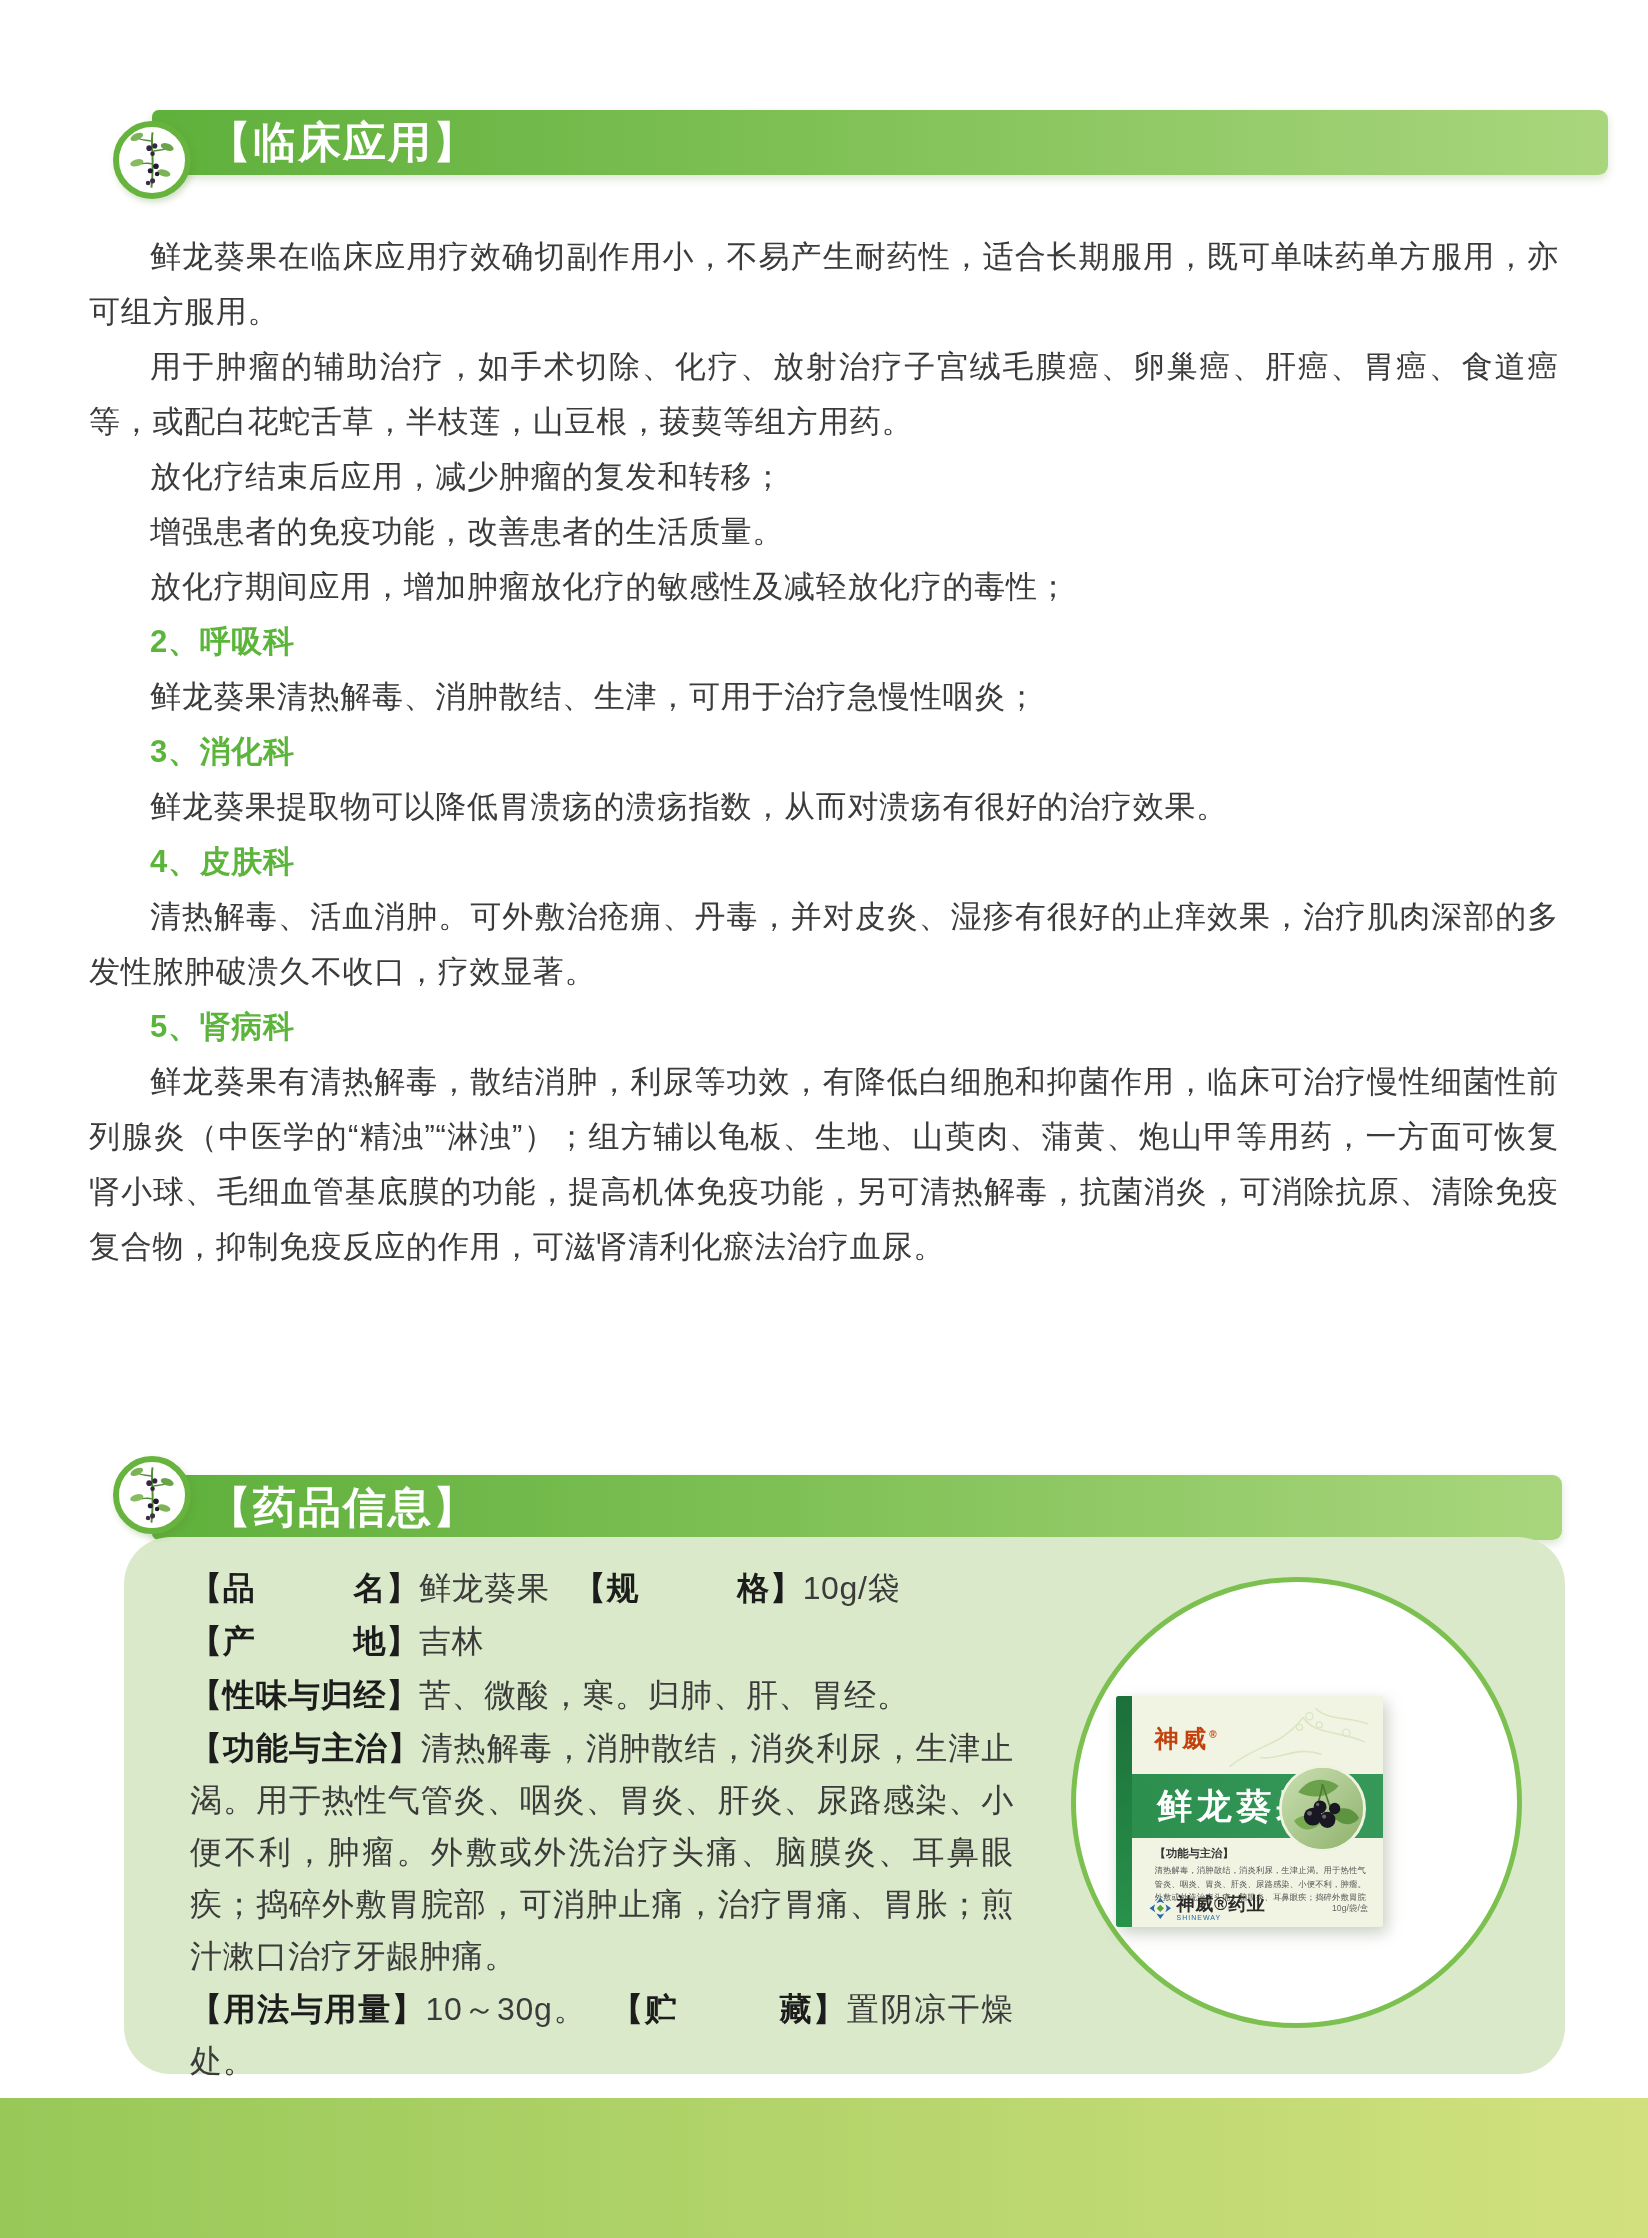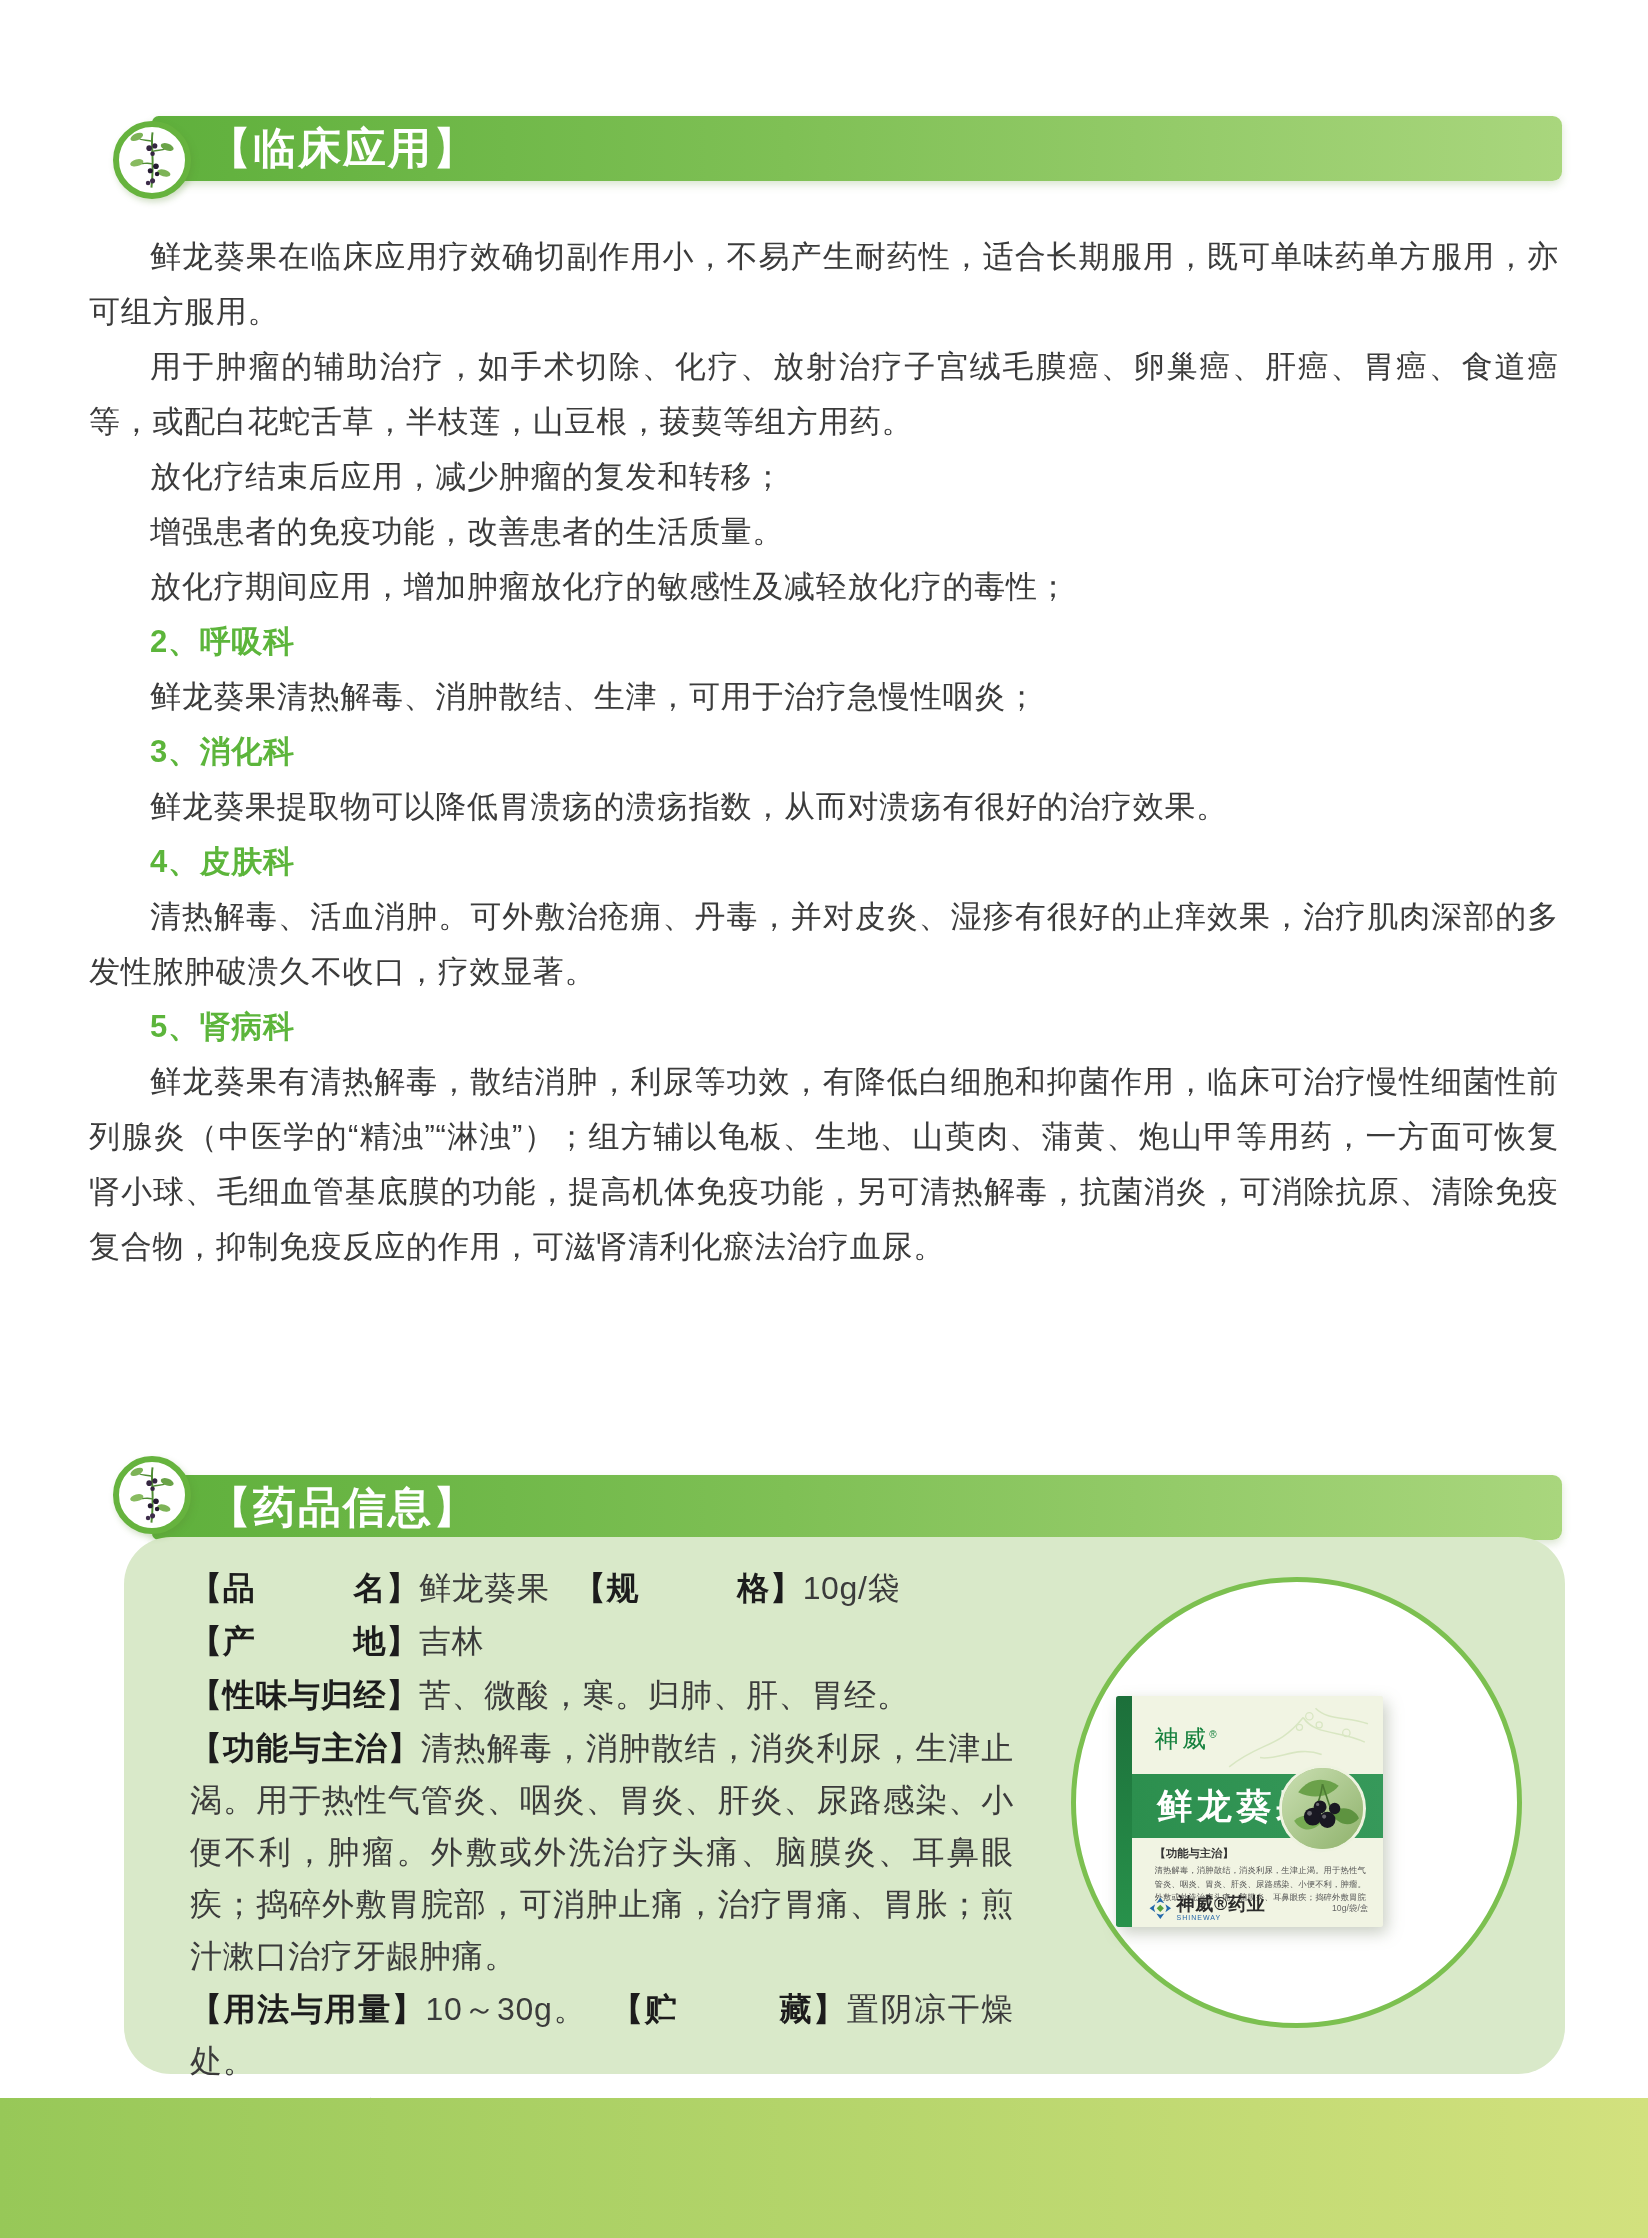--- a/index.html
+++ b/index.html
@@ -8,21 +8,21 @@
     font-family:"Liberation Sans","DejaVu Sans",sans-serif; overflow:hidden; color:#3b3b3b;
   }
 
   
   .banner-bar{
     position:absolute; left:152px; width:1410px; height:65px;
     background:linear-gradient(90deg,#5fb03c 0%, #7fc055 45%, #a9d67d 100%);
     border-radius:6.6px 9.3px 9.3px 6.6px;
     box-shadow:0 4px 8px rgba(90,140,50,.22);
   }
-  .banner-1 .banner-bar{ top:116px; }
+  .banner-1 .banner-bar{ top:110px;padding-left:46px; }
   .banner-2 .banner-bar{ top:1475px; }
   .banner-title{
     position:absolute; left:56px; top:50%; transform:translateY(-50%);
     font-size:43px; font-weight:bold; color:#ffffff; letter-spacing:2px; white-space:nowrap;
   }
   .banner-badge{
     position:absolute; left:113px; width:66px; height:66px;
     background:#ffffff; border:6px solid #66b33e; border-radius:50%;
     display:flex; align-items:center; justify-content:center;
     box-shadow:2px 3.3px 6px rgba(90,140,50,.28); z-index:2;
@@ -67,21 +67,21 @@
   .box-spine{
     width:16px; background:linear-gradient(180deg,#1c6f3a 0%, #28924b 100%);
     border-radius:2.7px 0 0 2.7px;
   }
   .box-front{
     flex:1; display:flex; flex-direction:column;
     background:#f1f4e3; border-radius:0 2px 2px 0; position:relative;
   }
   .box-top{ height:78px; position:relative; overflow:hidden; }
   .box-lineart{ position:absolute; right:2.7px; top:2.7px; width:166px; height:74px; }
-  .box-brand-line{ position:absolute; left:22.6px; top:26.6px; font-size:24px; font-weight:normal; color:#15803d; letter-spacing:3.3px; }
+  .box-brand-line{ position:absolute; left:22.6px; top:26.6px; font-size:24px; font-weight:bold; color:#c2410c; letter-spacing:3.3px; }
   .box-reg{ font-size:10px; vertical-align:super; letter-spacing:0; }
   .box-band{
     height:64px; background:linear-gradient(90deg,#2c8f4e,#36995a);
     position:relative; display:flex; align-items:center;
   }
   .box-name{ margin-left:25px; font-size:35px; font-weight:bold; color:#ffffff; letter-spacing:4.7px; white-space:nowrap; }
   .box-photo{
     position:absolute; right:17.3px; top:-8.6px; width:81px; height:81px;
     border-radius:50%; border:3.3px solid #eef3e0; overflow:hidden; background:#a9c286;
   }

